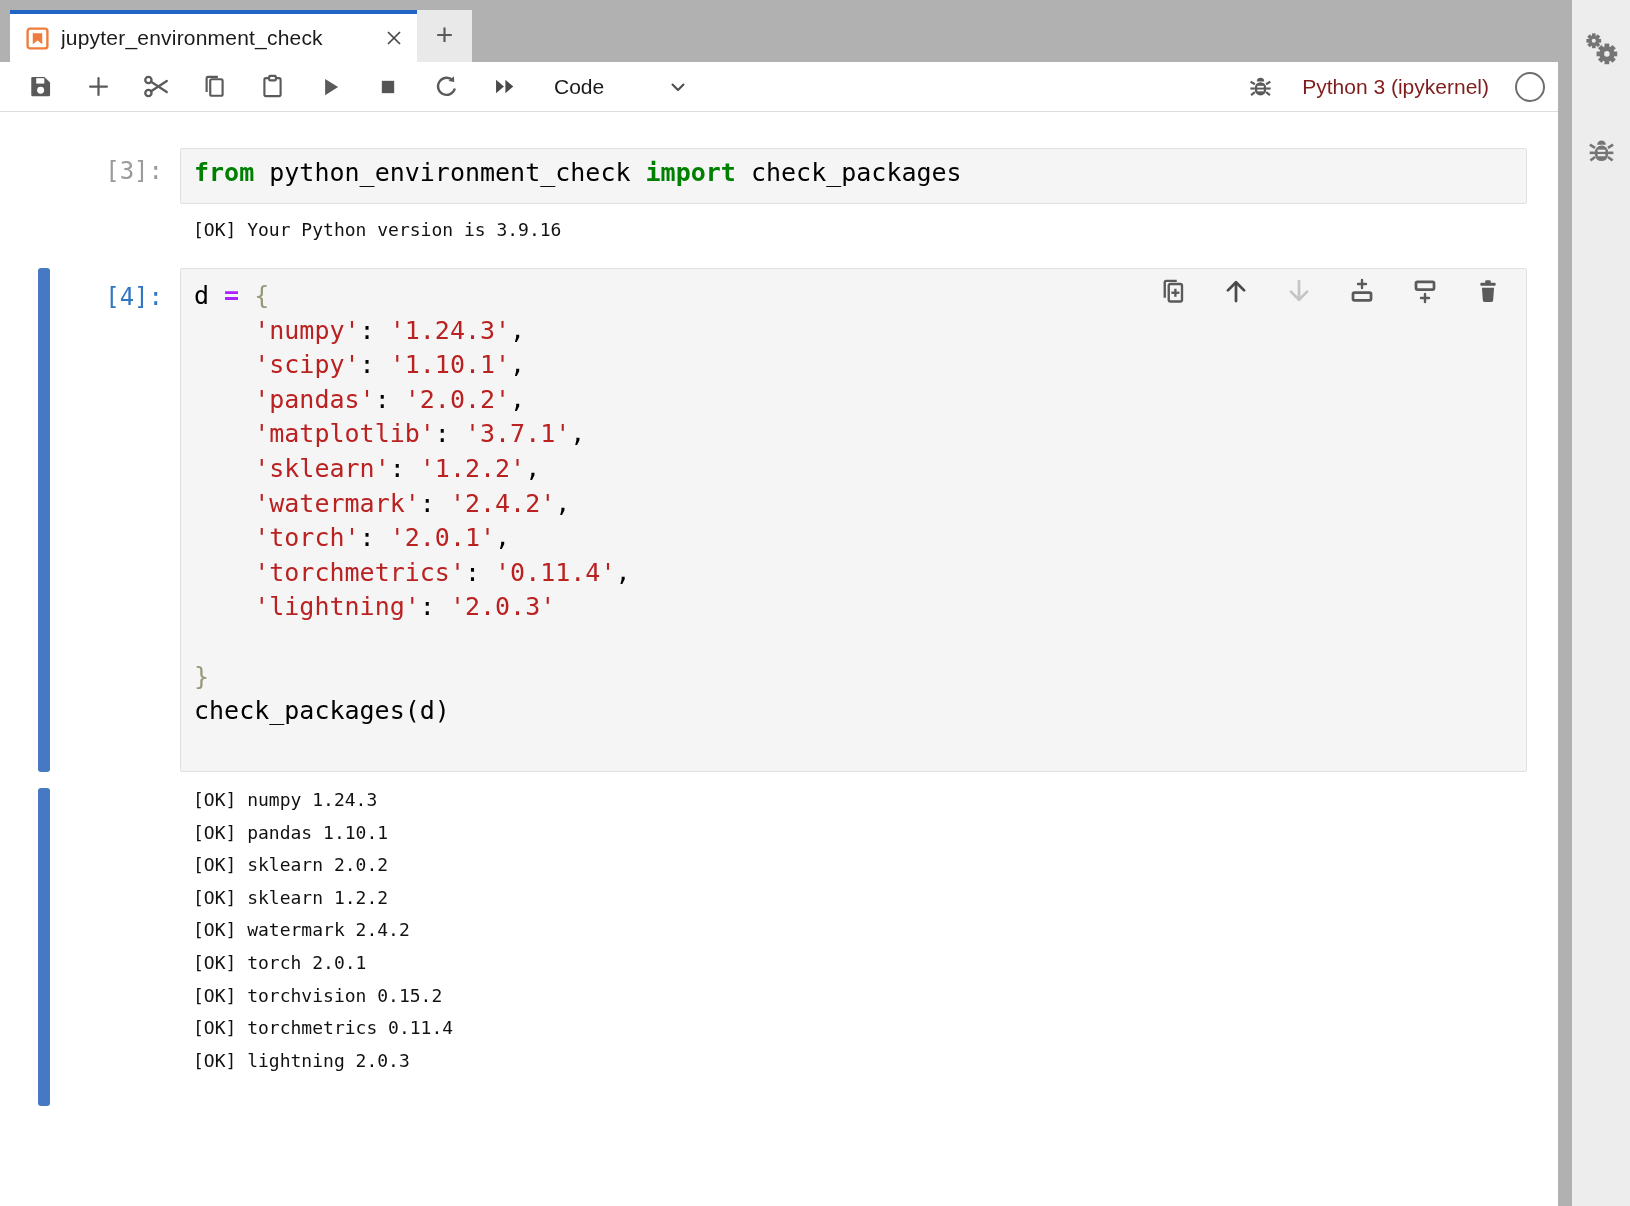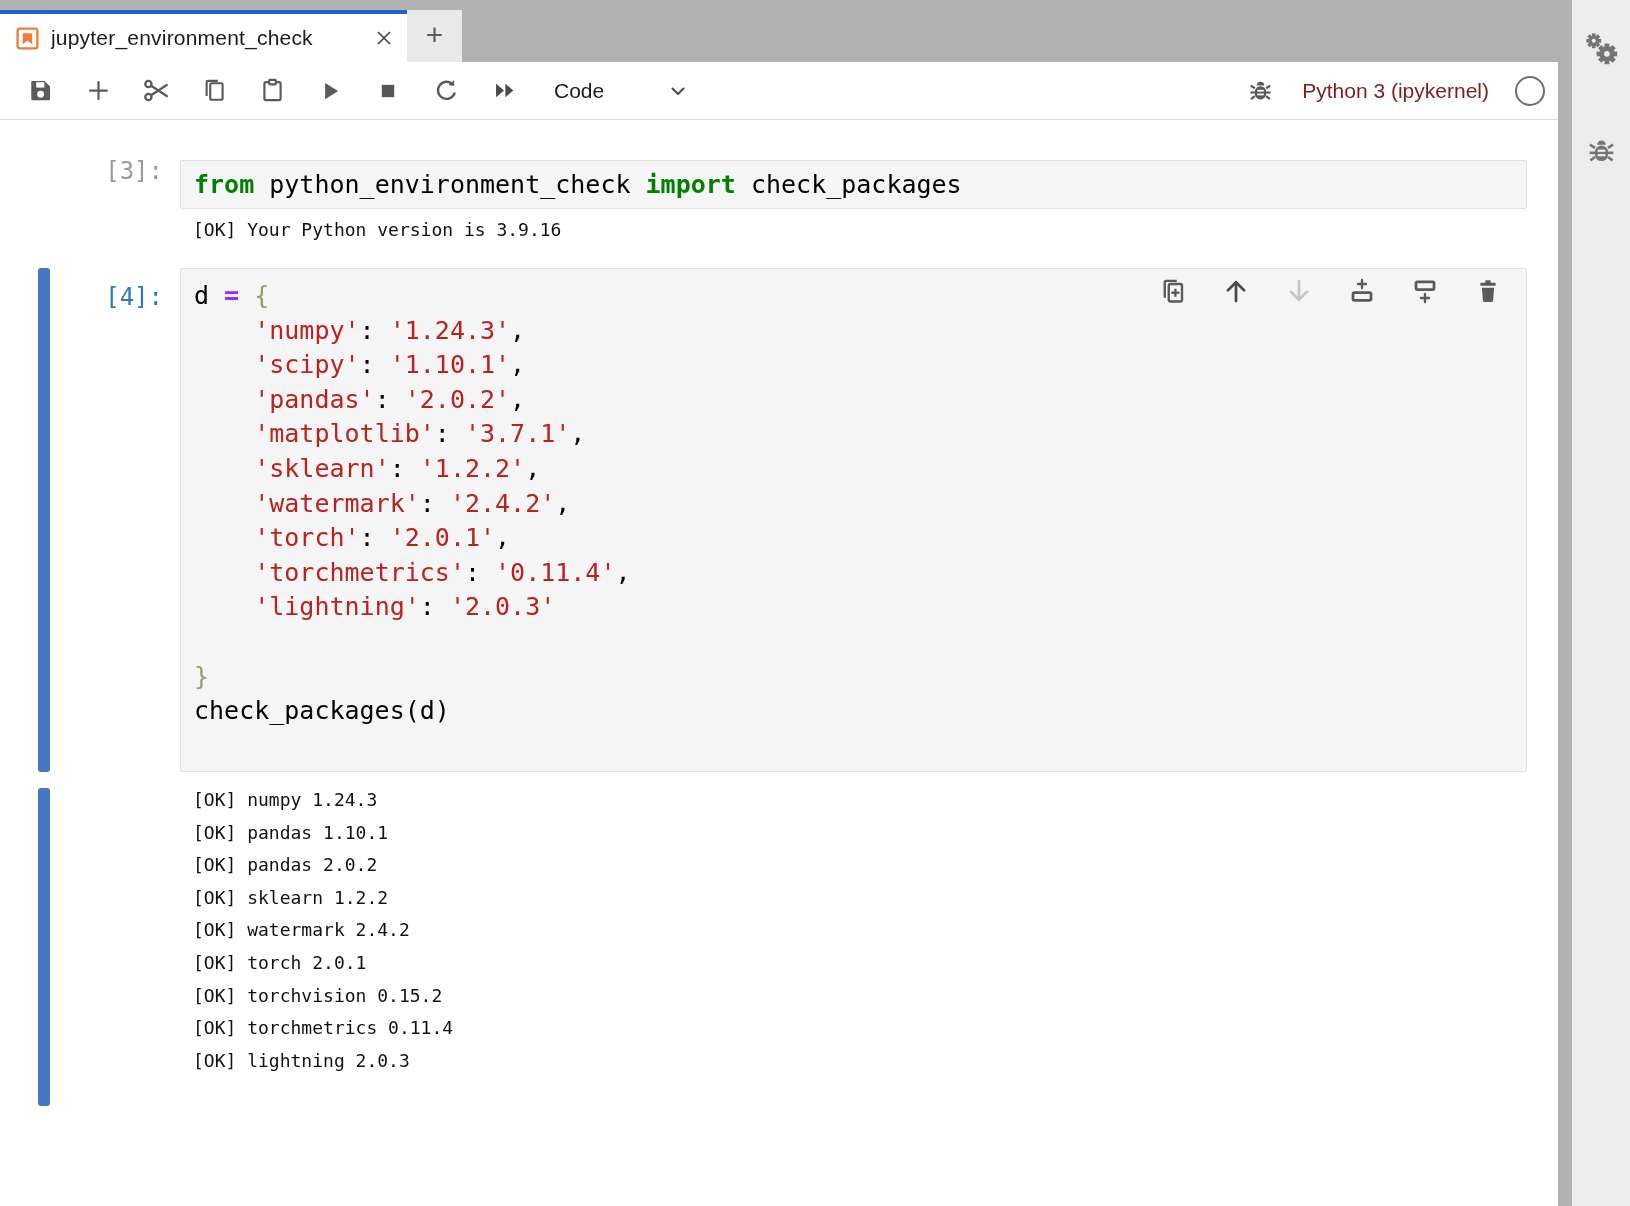--- a/index.html
+++ b/index.html
@@ -10,28 +10,28 @@
   
   .chrome-top{position:absolute;left:0;top:0;width:1572px;height:10px;background:#b1b1b1;}
   .right-divider{position:absolute;left:1558px;top:0;width:14px;height:1206px;background:#b1b1b1;}
   .right-sidebar{position:absolute;left:1572px;top:0;width:58px;height:1206px;background:#ededed;
     display:flex;flex-direction:column;align-items:center;}
   .sidebar-btn{width:40px;height:40px;display:flex;align-items:center;justify-content:center;cursor:pointer;}
   .sidebar-btn.gears{margin-top:28px;}
   .sidebar-btn.bug{margin-top:62px;}
   
   .tabbar{position:absolute;left:0;top:10px;width:1558px;height:52px;background:#b1b1b1;display:flex;}
-  .tab{width:407px;background:#ffffff;border-top:4px solid #2064c6;
+  .tab{margin-left:10px;width:407px;background:#ffffff;border-top:4px solid #2064c6;
     display:flex;align-items:center;padding:0 8px 0 14px;box-sizing:border-box;}
   .tab-title{flex:1;font-size:21px;color:#1b1b1b;white-space:nowrap;overflow:hidden;margin-left:10px;letter-spacing:.2px;}
   .tab-close{width:30px;height:30px;display:flex;align-items:center;justify-content:center;cursor:pointer;flex:0 0 auto;}
   .newtab{width:55px;height:52px;background:#e9e9e9;display:flex;align-items:center;justify-content:center;cursor:pointer;}
   .newtab span{font-size:30px;font-weight:300;color:#5a5a5a;line-height:1;margin-top:-3px;}
   
-  .toolbar{position:absolute;left:0;top:62px;width:1558px;height:58px;background:#ffffff;
+  .toolbar{position:absolute;left:0;top:62px;width:1558px;height:50px;background:#ffffff;
     border-bottom:1px solid #dedede;display:flex;align-items:center;padding:0 13px 0 20px;box-sizing:border-box;}
   .tbtn{width:40px;height:40px;display:flex;align-items:center;justify-content:center;margin-right:18px;cursor:pointer;flex:0 0 auto;}
   .celltype{display:flex;align-items:center;margin-left:12px;cursor:pointer;}
   .celltype-label{font-size:21px;color:#1b1b1b;}
   .celltype-chevron{margin-left:62px;display:flex;align-items:center;}
   .tb-spacer{flex:1;}
   .kernel-area{display:flex;align-items:center;}
   .kernel-name{font-size:21px;color:#7f1d1d;margin:0 26px 0 22px;}
   .kernel-status{width:30px;height:30px;border:2.5px solid #6e6e6e;border-radius:50%;box-sizing:border-box;background:#fff;cursor:pointer;}
   
@@ -233,21 +233,21 @@
       </span>
     </span>
     <span class="kernel-name">Python 3 (ipykernel)</span>
     <span class="kernel-status"></span>
   </div>
 </div>
 
 <div class="notebook">
 
   <div class="prompt idle mono" style="top:37px;">[3]:</div>
-  <div class="cell-input cell3" style="top:40px;height:49px;">
+  <div class="cell-input cell3" style="top:28px;height:56px;">
     <div class="mono">
         <div class="code-line"><span class="tok-kw">from</span><span class="tok-plain"> python_environment_check </span><span class="tok-kw">import</span><span class="tok-plain"> check_packages</span></div>
       </div>
   </div>
   <div class="cell-output out3 mono"><div>[OK] Your Python version is 3.9.16</div></div>
 
   <div class="collapser bar-in4"></div>
   <div class="prompt active mono" style="top:163px;">[4]:</div>
   <div class="cell-input" style="top:148px;height:504px;">
     <div class="mono">
@@ -321,15 +321,15 @@
         <svg viewBox="0 0 24 24" width="28" height="28">
           <rect x="9.6" y="2.8" width="4.8" height="2.6" rx="1" fill="#5a5a5a"></rect>
           <rect x="5.4" y="4.9" width="13.2" height="2.7" rx="1" fill="#5a5a5a"></rect>
           <path d="M6.8 9.2 H17.2 L16.4 19.9 A1.7 1.7 0 0 1 14.7 21.5 H9.3 A1.7 1.7 0 0 1 7.6 19.9 Z" fill="#5a5a5a"></path>
         </svg>
       </span>
     </div>
   </div>
 
   <div class="collapser bar-out4"></div>
-  <div class="cell-output out4 mono"><div>[OK] numpy 1.24.3</div><div>[OK] pandas 1.10.1</div><div>[OK] pandas 2.0.2</div><div>[OK] sklearn 1.2.2</div><div>[OK] watermark 2.4.2</div><div>[OK] torch 2.0.1</div><div>[OK] torchvision 0.15.2</div><div>[OK] torchmetrics 0.11.4</div><div>[OK] lightning 2.0.3</div></div>
+  <div class="cell-output out4 mono"><div>[OK] numpy 1.24.3</div><div>[OK] pandas 1.10.1</div><div>[OK] sklearn 2.0.2</div><div>[OK] sklearn 1.2.2</div><div>[OK] watermark 2.4.2</div><div>[OK] torch 2.0.1</div><div>[OK] torchvision 0.15.2</div><div>[OK] torchmetrics 0.11.4</div><div>[OK] lightning 2.0.3</div></div>
 
 </div>
 
 </body></html>

